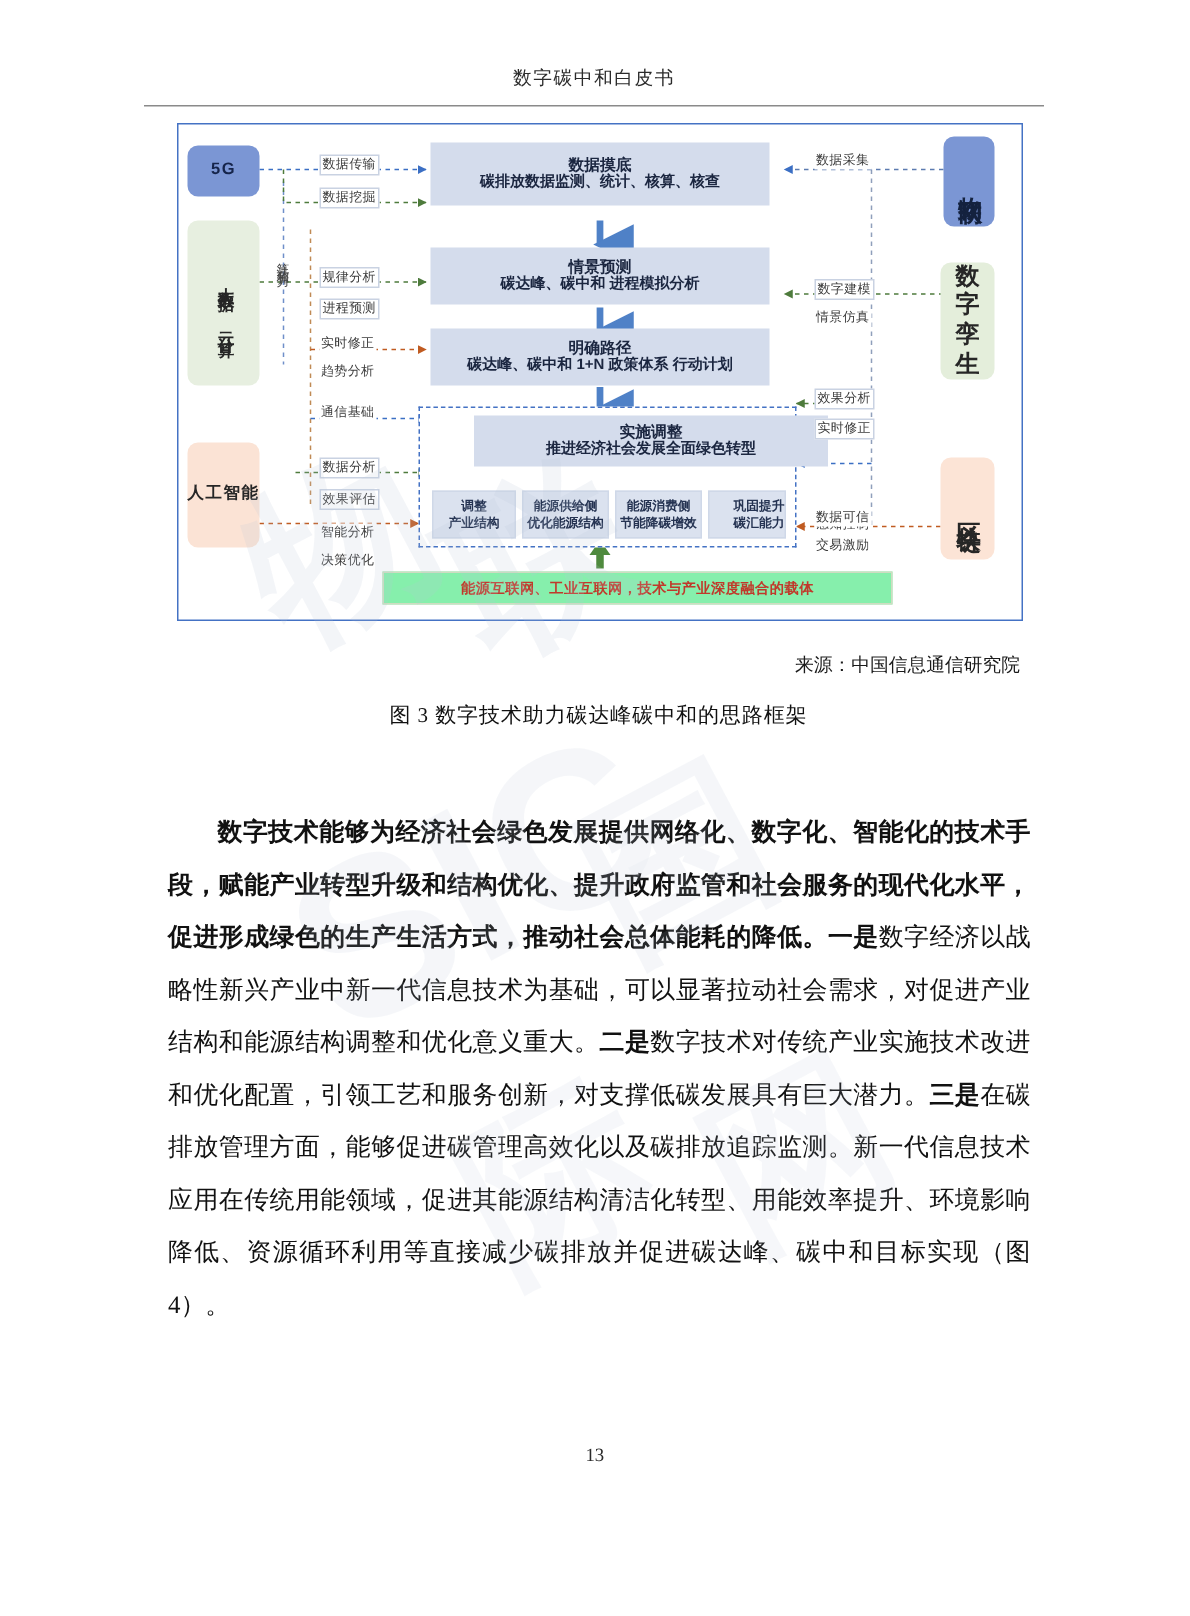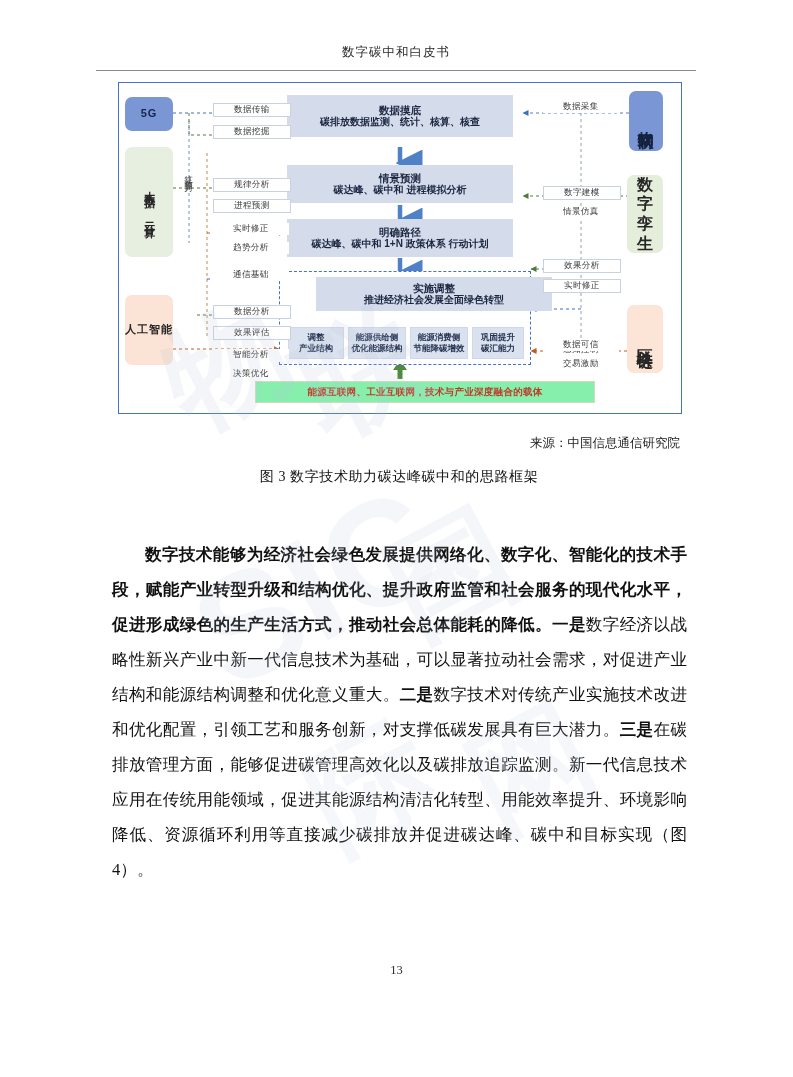--- a/index.html
+++ b/index.html
@@ -126,21 +126,21 @@
   }
 
   
   .edgelabel {
     position: absolute;
     font-family: "Liberation Sans", "DejaVu Sans", sans-serif;
     font-size: 8.6px;
     color: #3b3b3b;
     white-space: nowrap;
     background: #ffffff;
-    padding: 0 20px;
+    padding: 0 1px;
     letter-spacing: 0.3px;
   }
   .edgelabel.boxed { border: 1px solid #c9d2e2; }
 
   
   #carrier {
     position: absolute;
     box-sizing: border-box;
     background: #e8efe0;
     border: 1px solid #cfdcc1;
@@ -328,21 +328,21 @@
       <span>产业结构</span>
     </div>
     <div class="subbox" style="left:68px; top:55px; width:58px; height:32px;">
       <span>能源供给侧</span>
       <span>优化能源结构</span>
     </div>
     <div class="subbox" style="left:130px; top:55px; width:58px; height:32px;">
       <span>能源消费侧</span>
       <span>节能降碳增效</span>
     </div>
-    <div class="subbox" style="left:192px; top:55px; width:52px; height:32px;">
+    <div class="subbox" style="left:192px; top:55px; width:52px; height:32px;align-items:flex-end;">
       <span>巩固提升</span>
       <span>碳汇能力</span>
     </div>
   </div>
 
   <div class="edgelabel boxed" style="left:94px; top:20px;">数据传输</div>
   <div class="edgelabel boxed" style="left:94px; top:42px;">数据挖掘</div>
   <div class="edgelabel boxed" style="left:94px; top:95px;">规律分析</div>
   <div class="edgelabel boxed" style="left:94px; top:116px;">进程预测</div>
   <div class="edgelabel" style="left:94px; top:140px;">实时修正</div>

